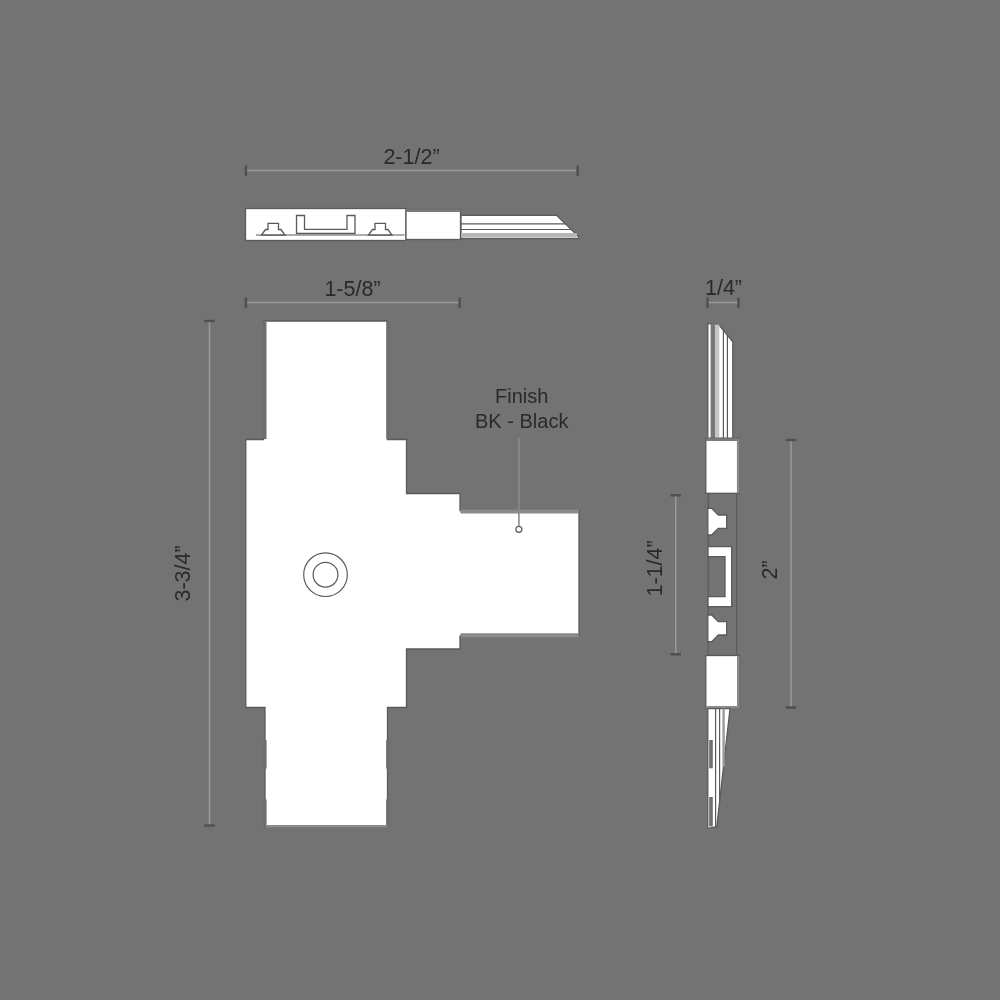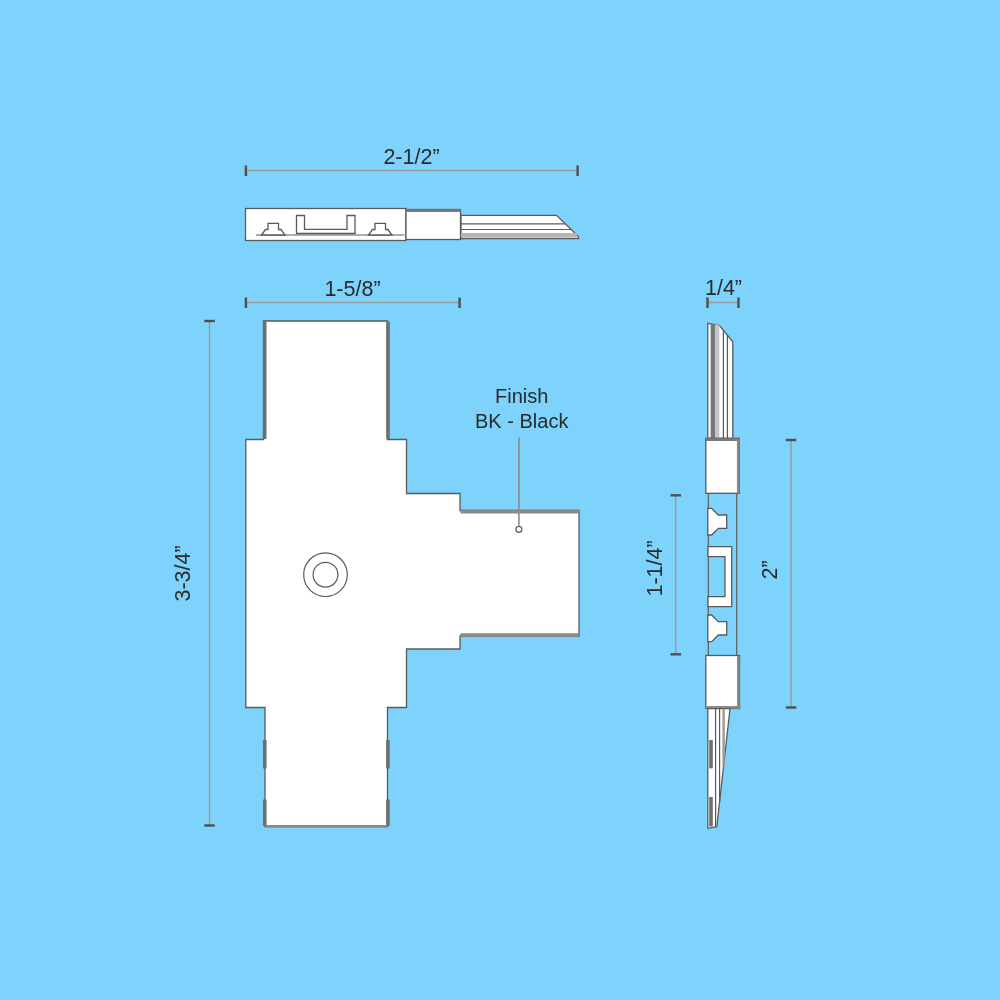--- a/index.html
+++ b/index.html
@@ -1,16 +1,16 @@
 <!DOCTYPE html>
 <html><head>
 <meta charset="utf-8">
 <style>
   html,body{margin:0;padding:0;background:#ffffff;}
-  .stage{position:relative;width:1000px;height:1000px;background:#7dd3fc;overflow:hidden;}
+  .stage{position:relative;width:1000px;height:1000px;background:#737373;overflow:hidden;}
   svg{display:block;}
   .outline{fill:#ffffff;stroke:#5a5a5a;stroke-width:1.3;stroke-linejoin:miter;}
   .thin{stroke:#5a5a5a;stroke-width:1.2;fill:none;}
   .dimline{stroke:#9a9a9a;stroke-width:1.5;fill:none;}
   .tick{fill:#4f4f4f;}
   .darkbar{stroke:#6e6e6e;stroke-width:3.6;fill:none;}
   .thickgray{stroke:#8a8a8a;stroke-width:4;fill:none;}
   .medgray{stroke:#8a8a8a;stroke-width:2.6;fill:none;}
   .dimtext{font-family:"Liberation Sans",sans-serif;font-size:21.5px;fill:#2a2a2a;}
   .notetext{font-family:"Liberation Sans",sans-serif;font-size:20px;fill:#2a2a2a;}

